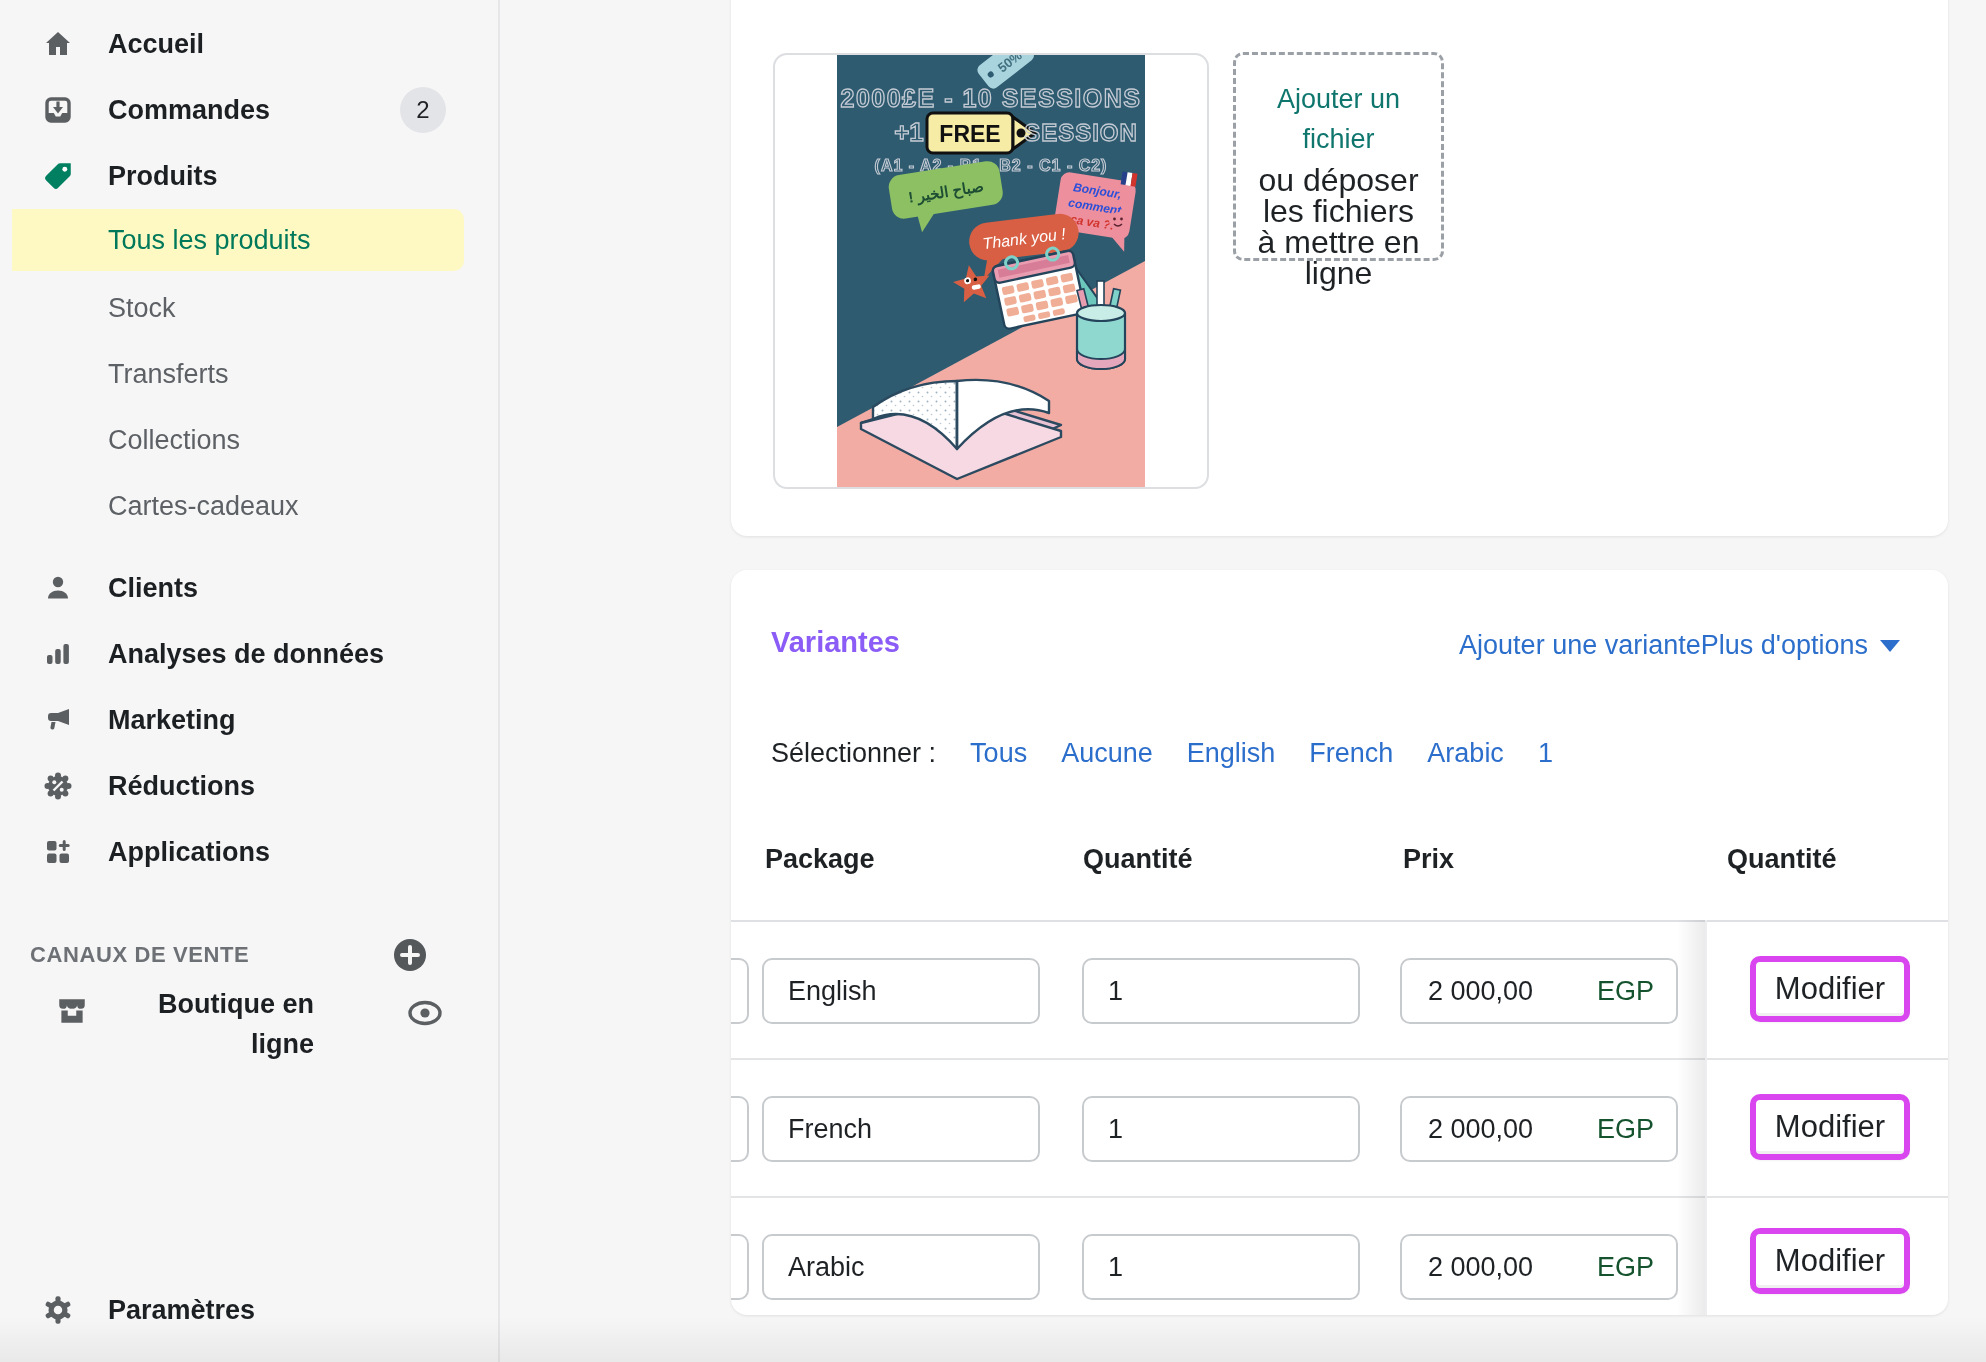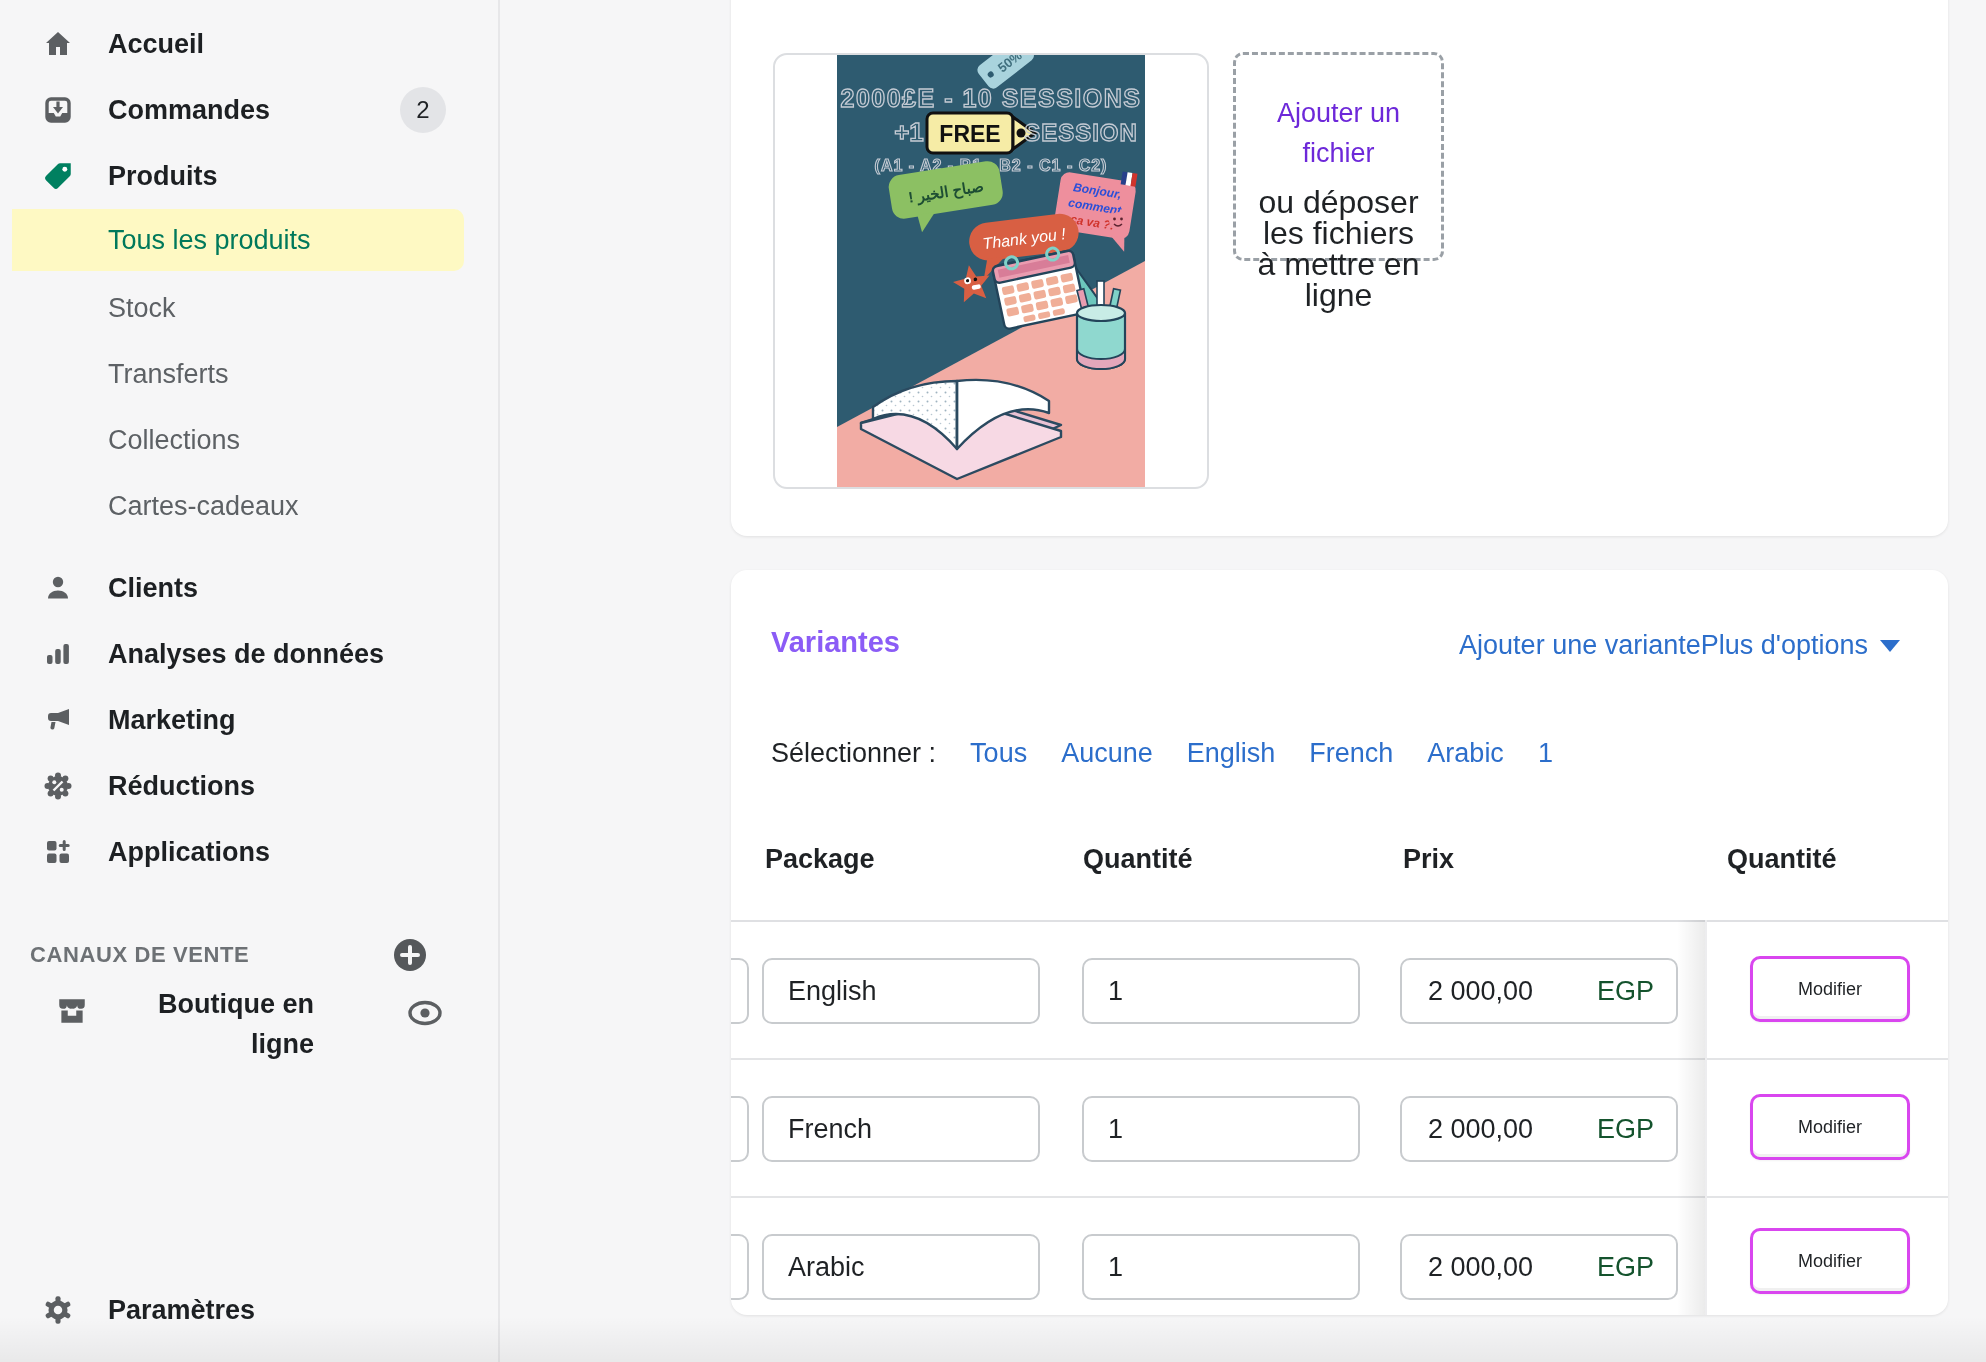--- a/index.html
+++ b/index.html
@@ -44,21 +44,21 @@
   .card-media { left:731px; top:-26px; width:1217px; height:562px; }
   .image-tile {
     position:absolute; left:42px; top:79px; width:436px; height:436px;
     border:2px solid #dcdee1; border-radius:14px; overflow:hidden;
     display:flex; justify-content:center; align-items:center; background:#fff; cursor:pointer;
   }
   .dropzone {
     position:absolute; left:502px; top:78px; width:211px; height:209px;
     border:3px dashed #9aa0a6; border-radius:10px; text-align:center; padding-top:24px; cursor:pointer;
   }
-  .dropzone .action { color:#6d28d9; font-size:27px; line-height:40px; width:150px; margin:14px auto; }
+  .dropzone .action { color:#0f766e; font-size:27px; line-height:40px; width:150px; margin:0 auto; }
   .dropzone .hint { color:#1f2225; font-size:32px; line-height:31px; width:176px; margin:6px auto 0; }
   
   .card-variants { left:731px; top:570px; width:1217px; height:745px; overflow:hidden; }
   .v-title { position:absolute; left:40px; top:56px; font-size:29px; font-weight:700; color:#8b5cf6; }
   .v-actions { position:absolute; right:48px; top:60px; display:flex; align-items:center; }
   .v-link { color:#2c6ecb; font-size:27px; cursor:pointer; display:flex; align-items:center; }
   .caret { display:inline-block; width:0; height:0; border-left:10px solid transparent; border-right:10px solid transparent; border-top:12px solid #2c6ecb; margin-left:12px; }
   .v-select { position:absolute; left:40px; top:168px; display:flex; align-items:center; gap:34px; font-size:27px; }
   .v-select .sel-label { color:#1f2225; }
   .v-select .opt { color:#2c6ecb; cursor:pointer; }
@@ -76,23 +76,23 @@
   .field.qty { left:351px; width:278px; padding:0 24px; }
   .field.price { left:669px; width:278px; padding:0 22px 0 26px; justify-content:space-between; }
   .field input { border:none; outline:none; background:transparent; font:inherit; color:inherit; width:100%; padding:0; }
   .suffix { color:#14532d; flex:0 0 auto; margin-left:12px; }
   .sticky-col { position:absolute; top:350px; bottom:0; left:974px; width:243px; border-left:2px solid #ededef; }
   .sticky-col .shade {
     position:absolute; left:-30px; top:0; bottom:0; width:28px;
     background:linear-gradient(to left, rgba(0,0,0,0.08), rgba(0,0,0,0));
   }
   .btn {
-    position:absolute; left:43px; width:160px; height:66px; border:3px solid #d946ef; border-radius:10px;
+    position:absolute; left:43px; width:160px; height:66px; border:6px solid #d946ef; border-radius:10px;
     background:#fff; box-shadow: inset 0 -3px 0 rgba(0,0,0,0.06), 0 1px 2px rgba(0,0,0,0.05);
-    display:flex; align-items:center; justify-content:center; font-size:18px; color:#1f2225; cursor:pointer;
+    display:flex; align-items:center; justify-content:center; font-size:31px; color:#1f2225; cursor:pointer;
   }
   .btn.b0 { top:36px; } .btn.b1 { top:174px; } .btn.b2 { top:308px; }
   .bottom-shade { position:absolute; left:0; right:0; bottom:0; height:46px; pointer-events:none; z-index:6;
     background:linear-gradient(rgba(246,246,247,0), rgba(0,0,0,0.055)); }
   svg { display:block; }
 </style>
 </head>
 <body>
 
 <nav class="sidebar">

